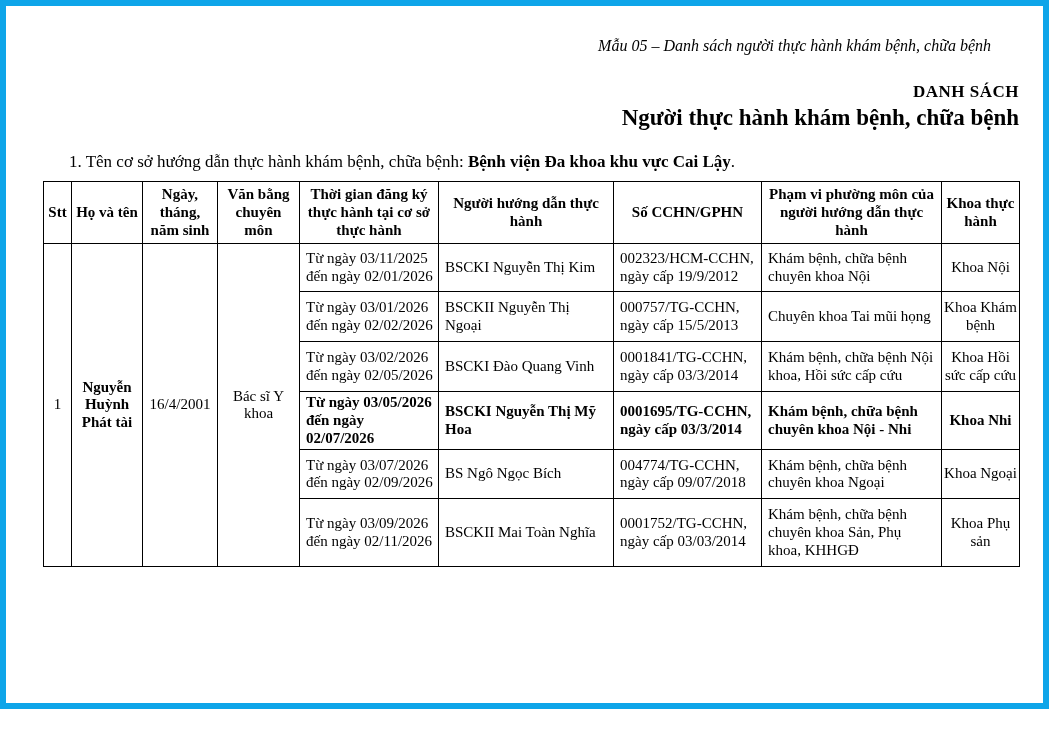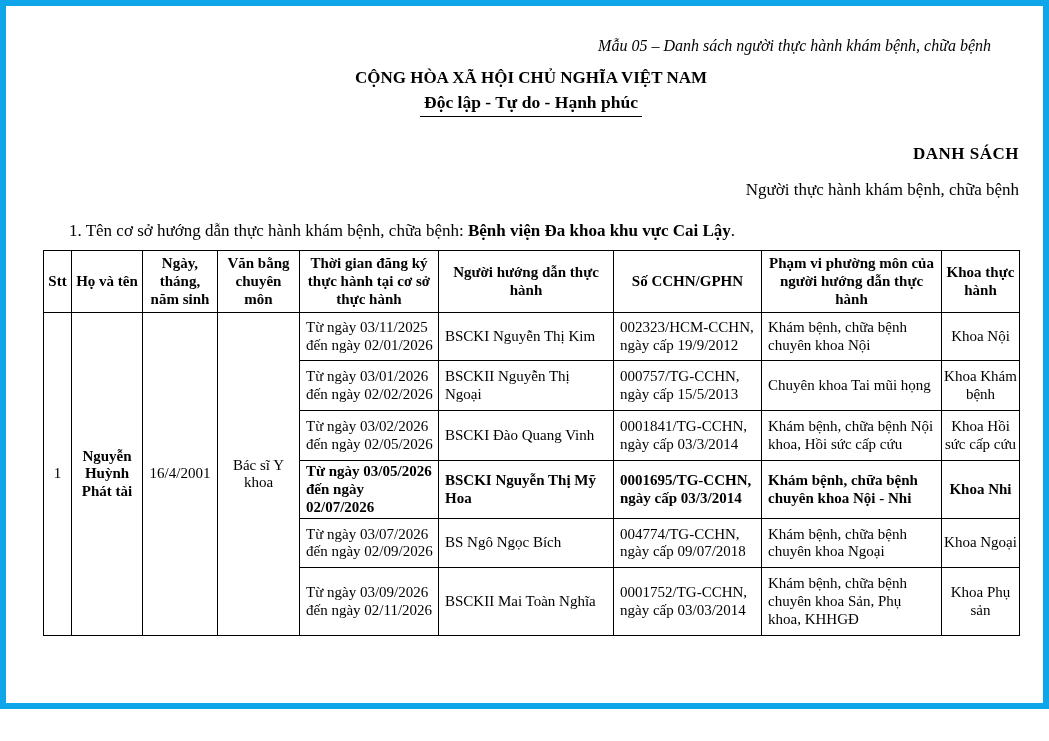--- a/index.html
+++ b/index.html
@@ -27,21 +27,21 @@
   .nh-line1 { font-weight: bold; font-size: 17px; }
   .nh-line2-wrap { margin-top: 4px; }
   .nh-line2 {
     display: inline-block;
     font-weight: bold; font-size: 17.5px;
     border-bottom: 1px solid #000;
     padding: 0 4px 3px 4px;
   }
   .doc-title { text-align: right; margin-top: 27px; }
   .dt-line1 { font-weight: bold; font-size: 17px; letter-spacing: 0.5px; }
-  .dt-line2 { font-weight: normal; font-size: 17px; margin-top: 16px; }
+  .dt-line2 { font-weight: bold; font-size: 23px; margin-top: 3px; }
   .intro { margin-top: 22px; }
   .intro p {
     font-size: 17px;
     padding-left: 26px;
     margin-bottom: 10px;
     line-height: 1.07;
   }
   .intro .bold { font-weight: bold; }
   table.main {
     margin-top: 9px;
@@ -82,26 +82,20 @@
   col.w-scope { width: 180px; }
   col.w-dept { width: 78px; }
 </style>
 </head>
 <body>
 
 <div class="page">
 
   <div class="form-label">Mẫu 05 – Danh sách người thực hành khám bệnh, chữa bệnh</div>
 
-  <div class="national-header">
-    <div class="nh-line1">CỘNG HÒA XÃ HỘI CHỦ NGHĨA VIỆT NAM</div>
-    <div class="nh-line2-wrap">
-      <span class="nh-line2">Độc lập - Tự do - Hạnh phúc</span>
-    </div>
-  </div>
 
   <div class="doc-title">
     <div class="dt-line1">DANH SÁCH</div>
     <div class="dt-line2">Người thực hành khám bệnh, chữa bệnh</div>
   </div>
 
   <div class="intro">
     <p><span>1. Tên cơ sở hướng dẫn thực hành khám bệnh, chữa bệnh: </span><span class="bold">Bệnh viện Đa khoa khu vực Cai Lậy</span><span>.</span></p>
   </div>
 

